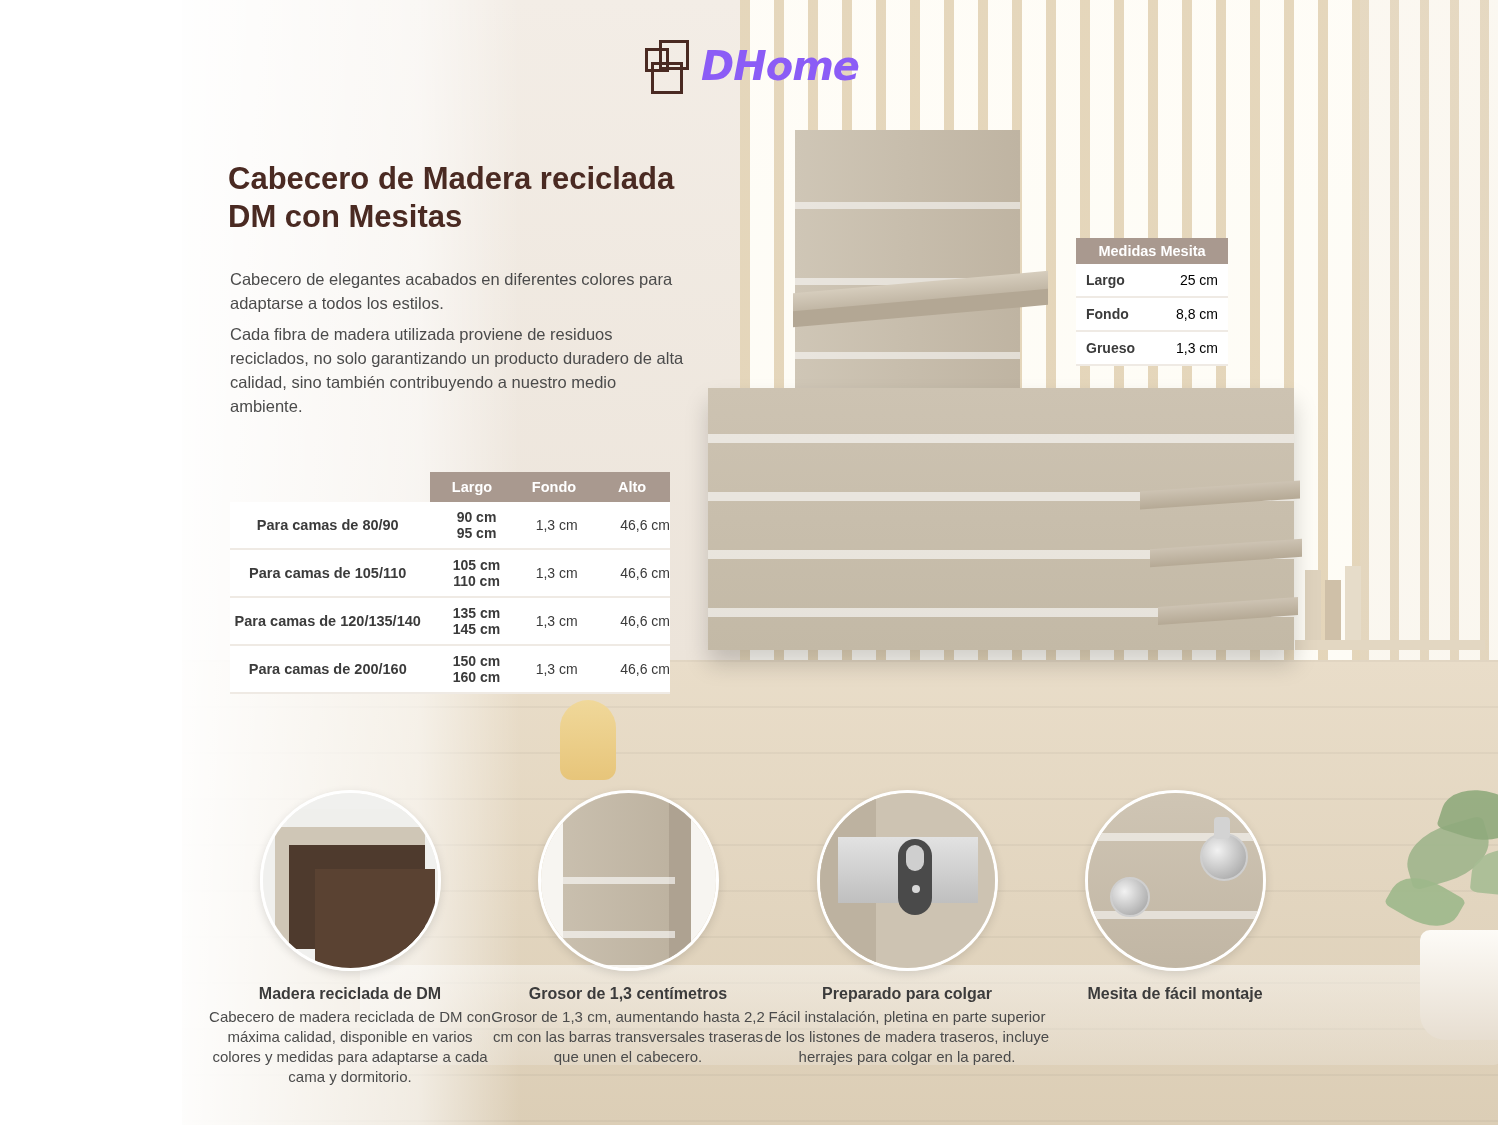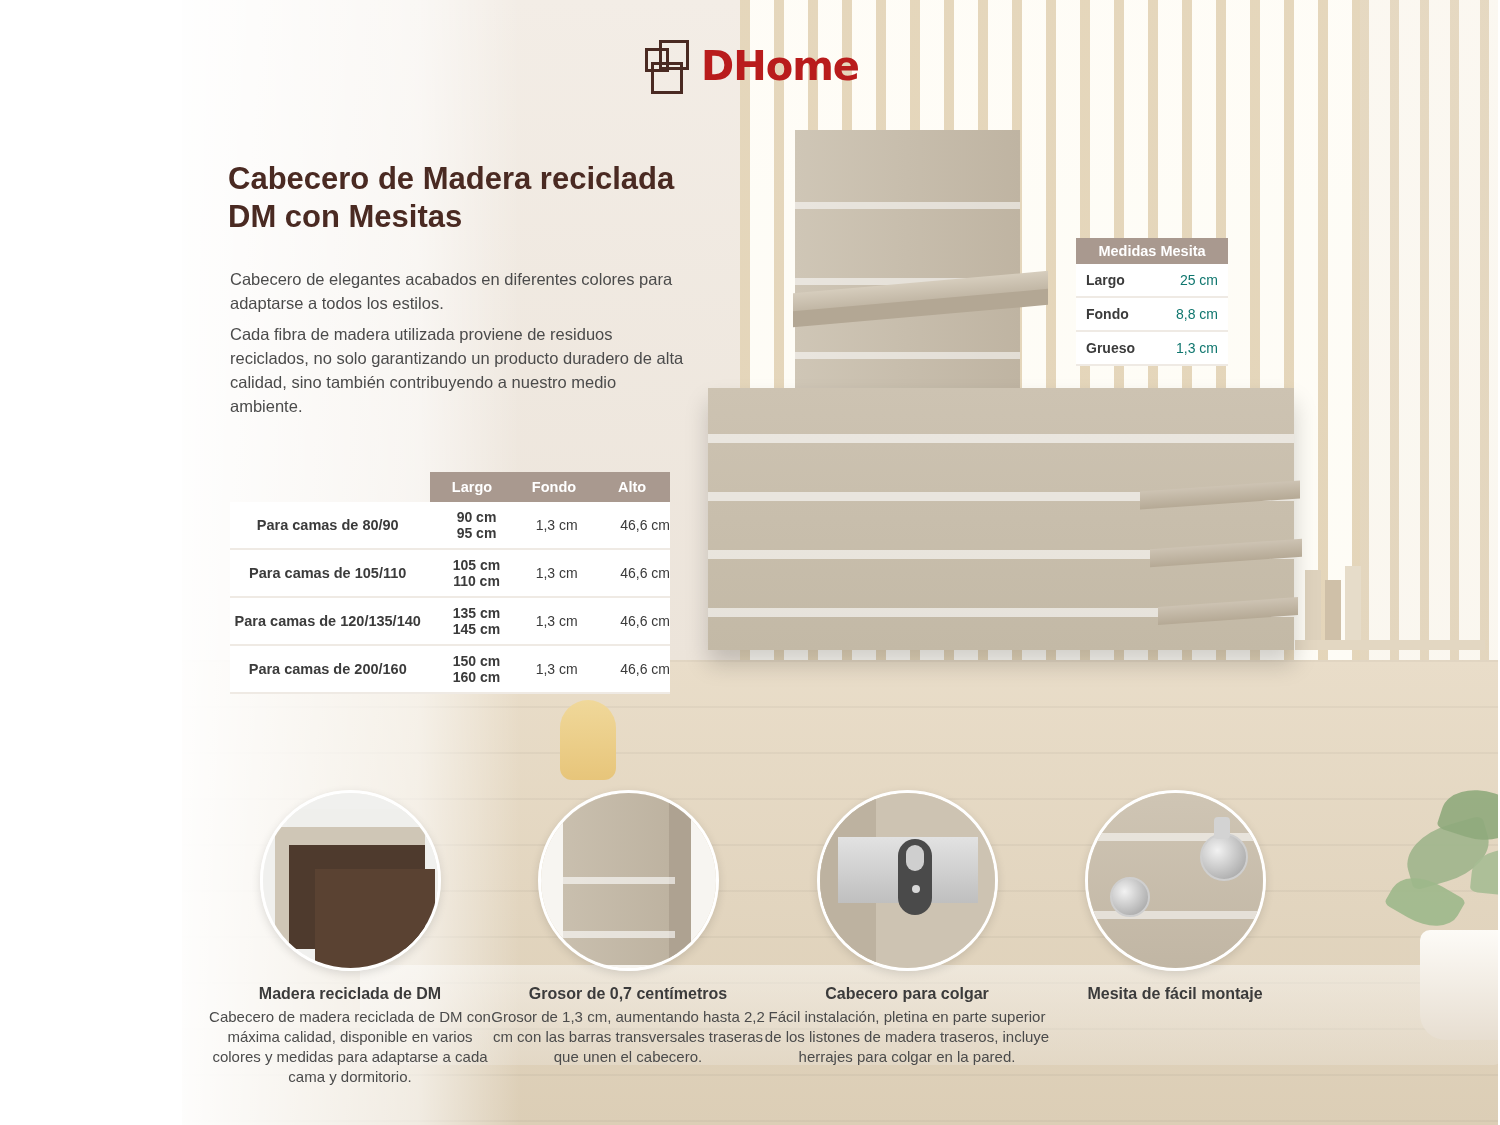--- a/index.html
+++ b/index.html
@@ -86,21 +86,21 @@
   }
 
   
   .logo{
     position:absolute;left:645px;top:40px;display:flex;align-items:center;gap:10px;
   }
   .logo-mark{position:relative;width:46px;height:52px;}
   .logo-mark i{position:absolute;border:3px solid #4a2a22;display:block;}
   .logo-text{
     font-family:"DejaVu Sans", sans-serif;
-    font-size:40px;font-weight:bold;color:#b91c1c;letter-spacing:-1px;
+    font-size:40px;font-weight:bold;font-style:italic;color:#8b5cf6;letter-spacing:-1px;
   }
 
   
   .headline{
     position:absolute;left:228px;top:160px;width:470px;
     font-size:31px;line-height:38px;font-weight:bold;color:#4a2a22;
   }
   .para{
     position:absolute;left:230px;width:455px;
     font-size:16.5px;line-height:24px;color:#4b4b4b;
@@ -138,21 +138,21 @@
   }
   .mesita .mhead{
     background:#a9998f;color:#fff;font-weight:bold;font-size:14.5px;
     padding:5px 10px;text-align:center;
   }
   .mrow{
     display:flex;justify-content:space-between;align-items:center;
     background:#fff;border-bottom:2px solid #efeae4;padding:4px 10px;height:24px;
   }
   .mrow .mk{font-weight:bold;color:#3b3b3b;}
-  .mrow .mv{color:#0f766e;}
+  .mrow .mv{color:#000000;}
 
   
   .hero-top{
     position:absolute;left:795px;top:130px;width:225px;height:265px;
     background:linear-gradient(to right,#cfc6b6,#bfb4a2);
   }
   .hero-top .slit{position:absolute;left:0;width:100%;height:7px;background:rgba(255,255,255,.55);}
   .hero-shelf{
     position:absolute;left:793px;top:282px;width:255px;height:22px;
     background:linear-gradient(to bottom,#d6cdbd,#bdb2a0);
@@ -321,34 +321,34 @@
   </div>
 
   <div class="feature" style="left:483px;top:790px;">
     <div class="circle">
       <div class="swatch" style="left:0;top:0;width:100%;height:100%;background:#f7f5f1;"></div>
       <div class="swatch" style="left:22px;top:0px;width:112px;height:172px;background:linear-gradient(to right,#c9bfae,#bdb2a0);"></div>
       <div class="swatch" style="left:128px;top:4px;width:22px;height:168px;background:#aea291;"></div>
       <div class="swatch" style="left:22px;top:84px;width:112px;height:7px;background:rgba(255,255,255,.6);"></div>
       <div class="swatch" style="left:22px;top:138px;width:112px;height:7px;background:rgba(255,255,255,.6);"></div>
     </div>
-    <div class="f-title">Grosor de 0,7 centímetros</div>
+    <div class="f-title">Grosor de 1,3 centímetros</div>
     <div class="f-text">Grosor de 1,3 cm, aumentando hasta 2,2 cm con las barras transversales traseras que unen el cabecero.</div>
   </div>
 
   <div class="feature" style="left:762px;top:790px;">
     <div class="circle">
       <div class="swatch" style="left:0;top:0;width:100%;height:100%;background:#cdc3b2;"></div>
       <div class="swatch" style="left:0;top:0;width:56px;height:100%;background:#bdb2a0;"></div>
       <div class="swatch" style="left:18px;top:44px;width:140px;height:66px;background:linear-gradient(to bottom,#e2e2e2,#bfbfbf);"></div>
       <div class="swatch" style="left:78px;top:46px;width:34px;height:76px;background:#4a4a4a;border-radius:17px;"></div>
       <div class="swatch" style="left:86px;top:52px;width:18px;height:26px;background:#cfcfcf;border-radius:9px;"></div>
       <div class="swatch" style="left:92px;top:92px;width:8px;height:8px;background:#d8d8d8;border-radius:50%;"></div>
     </div>
-    <div class="f-title">Cabecero para colgar</div>
+    <div class="f-title">Preparado para colgar</div>
     <div class="f-text">Fácil instalación, pletina en parte superior de los listones de madera traseros, incluye herrajes para colgar en la pared.</div>
   </div>
 
   <div class="feature" style="left:1030px;top:790px;">
     <div class="circle">
       <div class="swatch" style="left:0;top:0;width:100%;height:100%;background:linear-gradient(to bottom,#cfc5b4,#c1b6a4);"></div>
       <div class="swatch" style="left:0;top:40px;width:100%;height:8px;background:rgba(255,255,255,.55);"></div>
       <div class="swatch" style="left:0;top:118px;width:100%;height:8px;background:rgba(255,255,255,.55);"></div>
       <div class="scr" style="left:22px;top:84px;width:36px;height:36px;"></div>
       <div class="scr" style="left:112px;top:40px;width:44px;height:44px;"></div>

